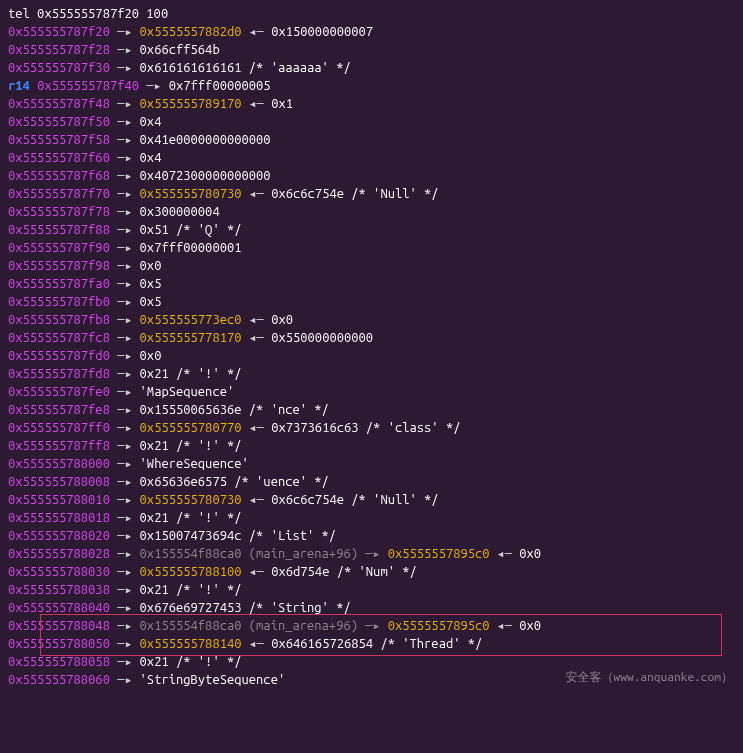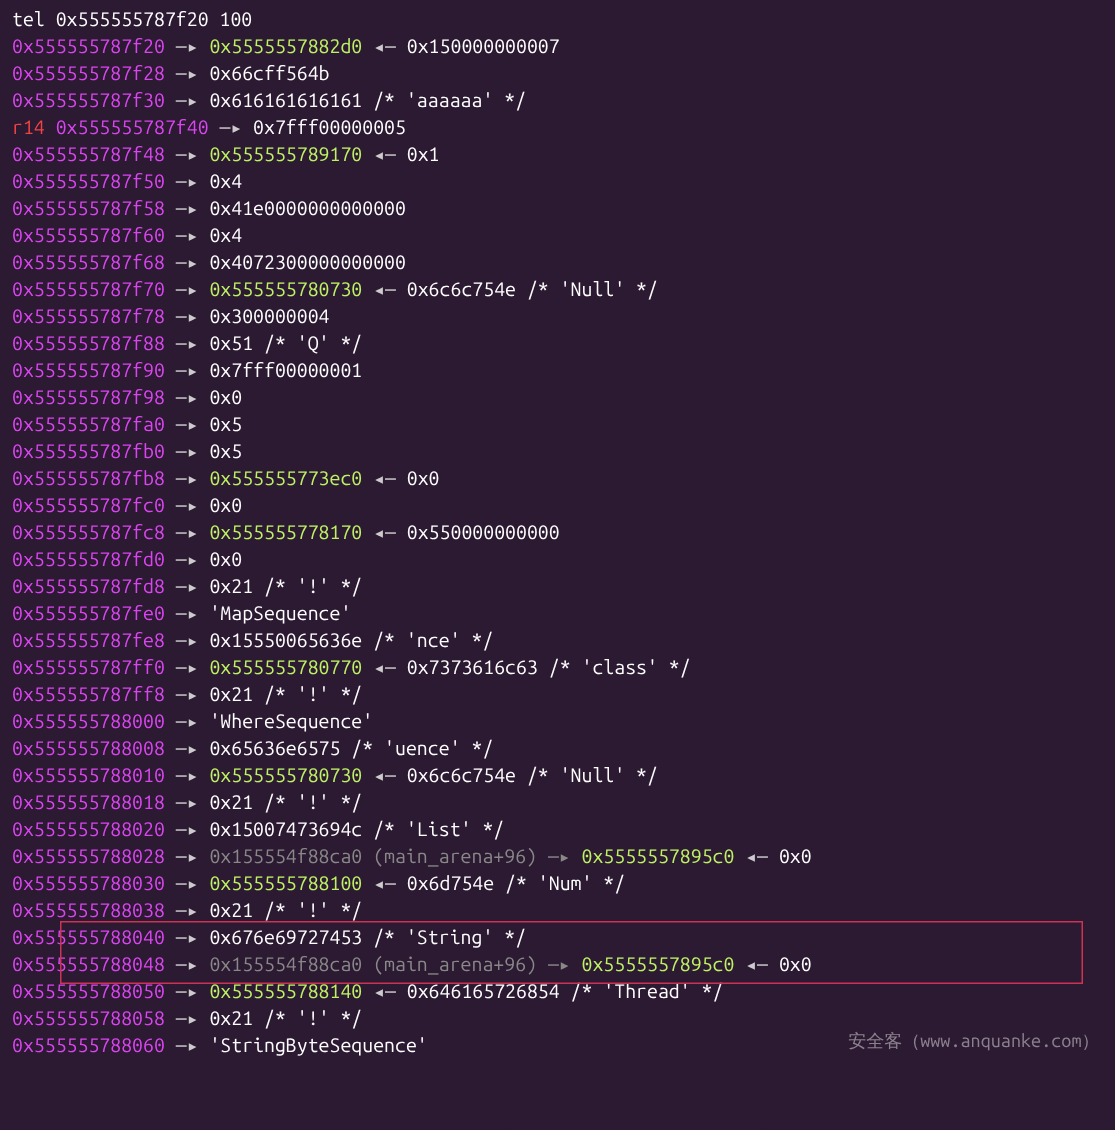--- a/index.html
+++ b/index.html
@@ -10,23 +10,23 @@
     font-size: 13px;
     line-height: 18px;
     color: #d0d0d0;
     white-space: nowrap;
     width: 743px;
     box-sizing: border-box;
     overflow: hidden;
     position: relative;
   }
   .line { display: block; }
-  .reg { color: #ef4444; font-weight: normal; }
+  .reg { color: #3b82f6; font-weight: bold; }
   .addr { color: #d946ef; }
-  .ptr { color: #bef264; }
+  .ptr { color: #eab308; }
   .arrow { color: #cccccc; }
   .white { color: #ffffff; text-align: right; }
   .dim { color: #888888; }
   .highlight-box {
     position: absolute;
     border: 1px solid #cc3355;
     left: 40px;
     width: 680px;
     pointer-events: none;
   }
@@ -53,21 +53,20 @@
     <div class="line"><span>    </span><span class="addr">0x555555787f60</span><span class="arrow"> —▸  </span><span class="white">0x4</span></div>
     <div class="line"><span>    </span><span class="addr">0x555555787f68</span><span class="arrow"> —▸  </span><span class="white">0x4072300000000000</span></div>
     <div class="line"><span>    </span><span class="addr">0x555555787f70</span><span class="arrow"> —▸  </span><span class="ptr">0x555555780730</span><span class="arrow"> ◂— </span><span class="white">0x6c6c754e /* 'Null' */</span></div>
     <div class="line"><span>    </span><span class="addr">0x555555787f78</span><span class="arrow"> —▸  </span><span class="white">0x300000004</span></div>
     <div class="line"><span>    </span><span class="addr">0x555555787f88</span><span class="arrow"> —▸  </span><span class="white">0x51 /* 'Q' */</span></div>
     <div class="line"><span>    </span><span class="addr">0x555555787f90</span><span class="arrow"> —▸  </span><span class="white">0x7fff00000001</span></div>
     <div class="line"><span>    </span><span class="addr">0x555555787f98</span><span class="arrow"> —▸  </span><span class="white">0x0</span></div>
     <div class="line"><span>    </span><span class="addr">0x555555787fa0</span><span class="arrow"> —▸  </span><span class="white">0x5</span></div>
     <div class="line"><span>    </span><span class="addr">0x555555787fb0</span><span class="arrow"> —▸  </span><span class="white">0x5</span></div>
     <div class="line"><span>    </span><span class="addr">0x555555787fb8</span><span class="arrow"> —▸  </span><span class="ptr">0x555555773ec0</span><span class="arrow"> ◂— </span><span class="white">0x0</span></div>
-    <div class="line"><span>    </span><span class="addr">0x555555787fc0</span><span class="arrow"> —▸  </span><span class="white">0x0</span></div>
     <div class="line"><span>    </span><span class="addr">0x555555787fc8</span><span class="arrow"> —▸  </span><span class="ptr">0x555555778170</span><span class="arrow"> ◂— </span><span class="white">0x550000000000</span></div>
     <div class="line"><span>    </span><span class="addr">0x555555787fd0</span><span class="arrow"> —▸  </span><span class="white">0x0</span></div>
     <div class="line"><span>    </span><span class="addr">0x555555787fd8</span><span class="arrow"> —▸  </span><span class="white">0x21 /* '!' */</span></div>
     <div class="line"><span>    </span><span class="addr">0x555555787fe0</span><span class="arrow"> —▸  </span><span class="white">'MapSequence'</span></div>
     <div class="line"><span>    </span><span class="addr">0x555555787fe8</span><span class="arrow"> —▸  </span><span class="white">0x15550065636e /* 'nce' */</span></div>
     <div class="line"><span>    </span><span class="addr">0x555555787ff0</span><span class="arrow"> —▸  </span><span class="ptr">0x555555780770</span><span class="arrow"> ◂— </span><span class="white">0x7373616c63 /* 'class' */</span></div>
     <div class="line"><span>    </span><span class="addr">0x555555787ff8</span><span class="arrow"> —▸  </span><span class="white">0x21 /* '!' */</span></div>
     <div class="line"><span>    </span><span class="addr">0x555555788000</span><span class="arrow"> —▸  </span><span class="white">'WhereSequence'</span></div>
     <div class="line"><span>    </span><span class="addr">0x555555788008</span><span class="arrow"> —▸  </span><span class="white">0x65636e6575 /* 'uence' */</span></div>
     <div class="line"><span>    </span><span class="addr">0x555555788010</span><span class="arrow"> —▸  </span><span class="ptr">0x555555780730</span><span class="arrow"> ◂— </span><span class="white">0x6c6c754e /* 'Null' */</span></div>

